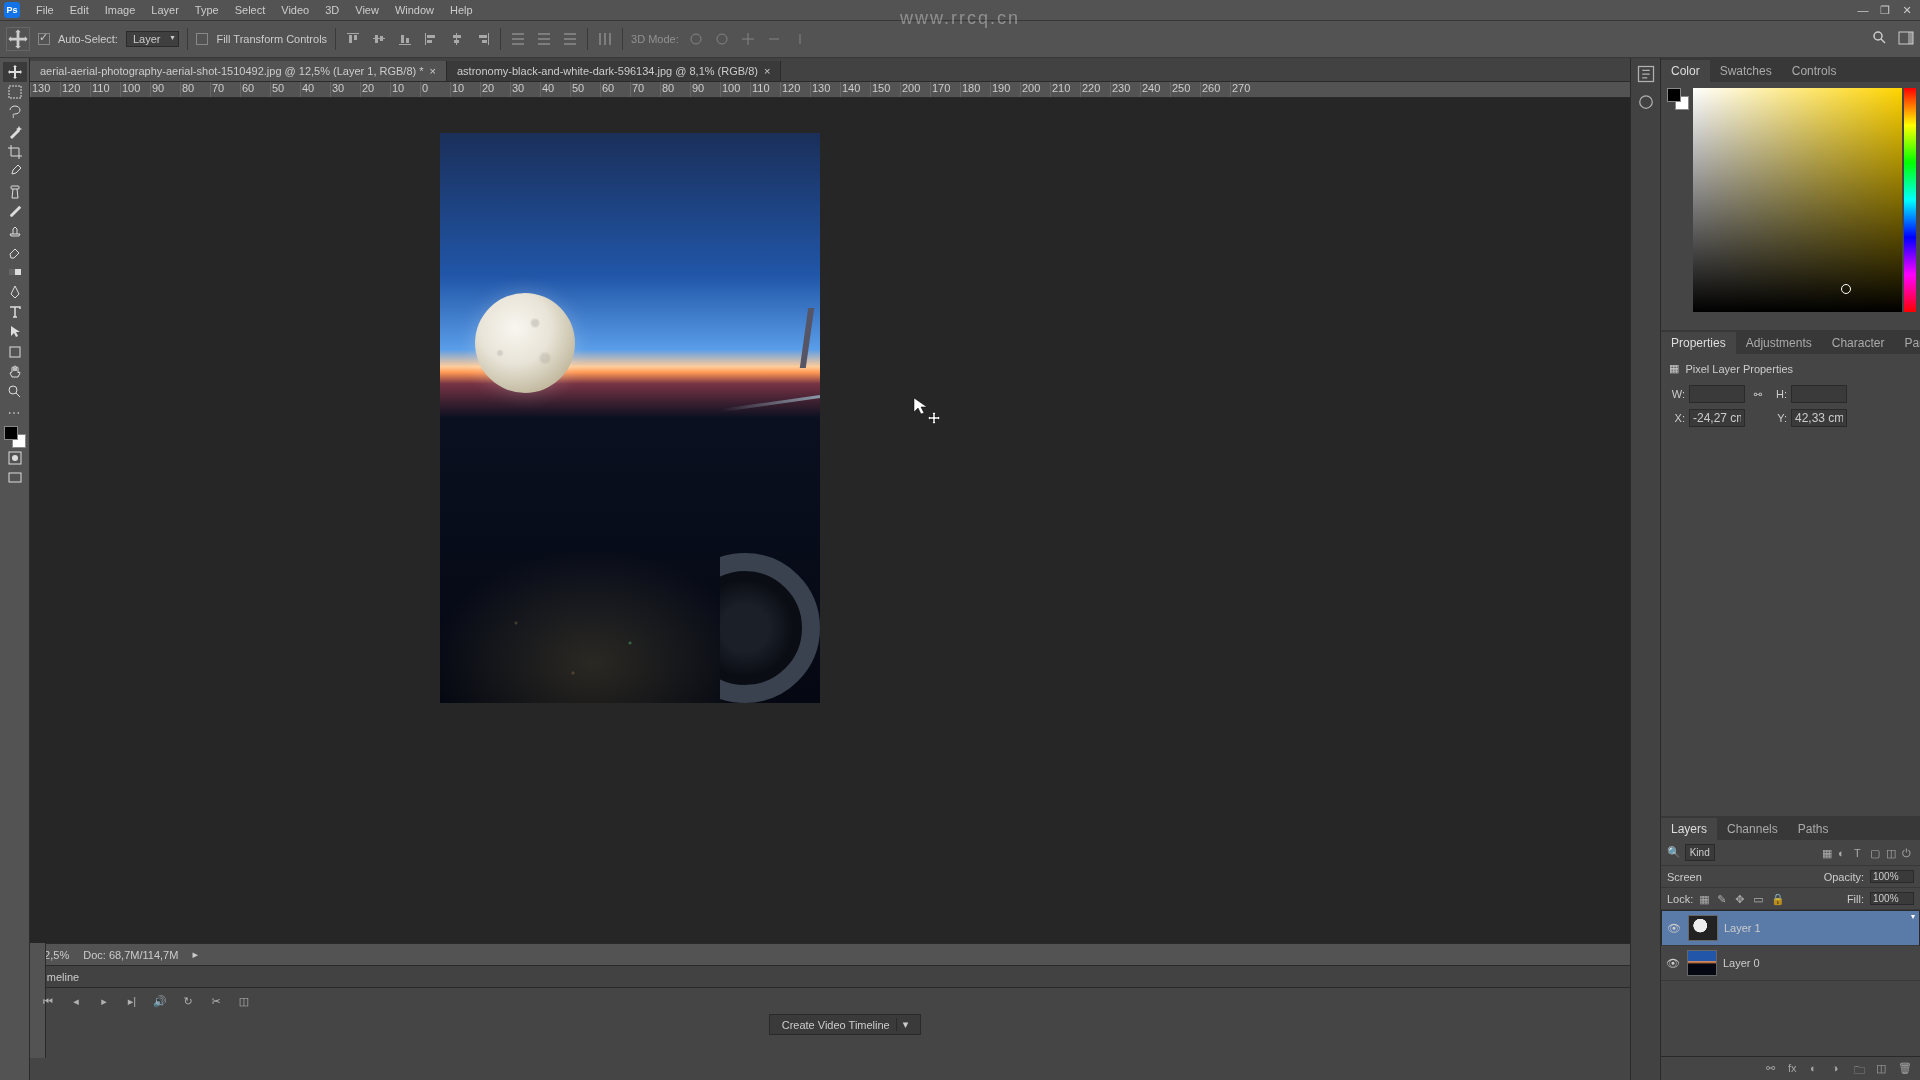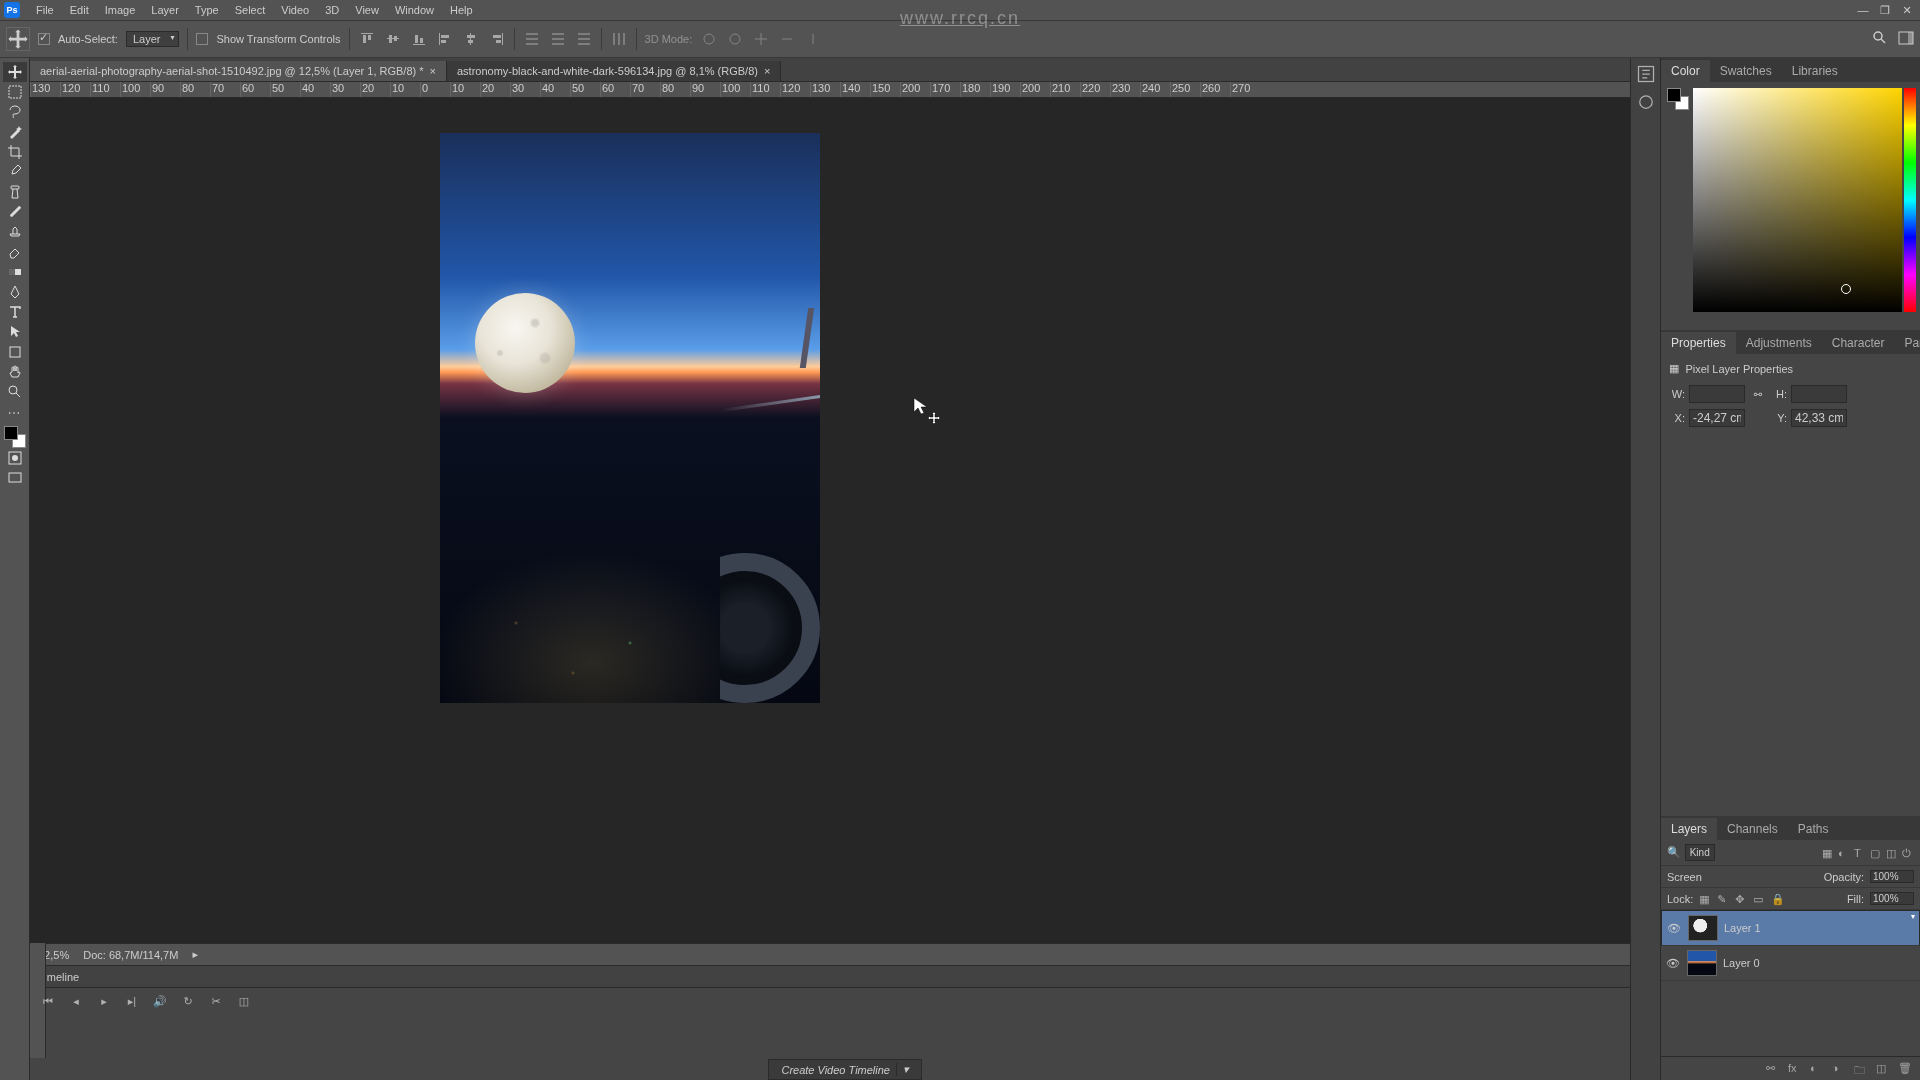--- a/index.html
+++ b/index.html
@@ -47,21 +47,21 @@
 .engine { position:absolute; right:0; bottom:0; width:150px; height:150px; border-radius:50%; border:18px solid #3a4250; background:radial-gradient(circle,#1a1f28 30%,#0a0d14 60%); clip-path:inset(0 -20px -20px 50px); }
 .city { position:absolute; bottom:0; left:0; right:0; height:200px; background:radial-gradient(ellipse at 40% 80%,rgba(255,220,120,.15),transparent 50%),radial-gradient(circle at 20% 60%,rgba(255,200,100,.2) 1px,transparent 2px),radial-gradient(circle at 50% 70%,rgba(100,255,150,.3) 1px,transparent 2px),radial-gradient(circle at 35% 85%,rgba(255,180,80,.2) 1px,transparent 2px); }
 .cursor { position:absolute; left:882px; top:298px; pointer-events:none; }
 .cursor svg { width:32px; height:32px; }
 .statusbar { height:22px; background:#535353; border-top:1px solid #2a2a2a; display:flex; align-items:center; padding:0 8px; gap:14px; font-size:10px; }
 .timeline-panel { height:115px; background:#454545; border-top:1px solid #2a2a2a; display:flex; flex-direction:column; }
 .timeline-header { height:22px; background:#424242; display:flex; align-items:center; padding:0 8px; border-bottom:1px solid #2a2a2a; }
 .timeline-body { flex:1; display:flex; flex-direction:column; position:relative; }
 .tl-controls { height:26px; display:flex; align-items:center; padding:0 10px; gap:12px; }
 .tl-btn { width:16px; height:16px; display:flex; align-items:center; justify-content:center; opacity:.8; }
-.tl-center { flex:1; display:flex; align-items:flex-end; justify-content:center;font-style:italic; }
+.tl-center { flex:1; display:flex; align-items:flex-start; justify-content:center; }
 .video-btn { background:#3a3a3a; border:1px solid #2a2a2a; padding:3px 12px; display:flex; align-items:center; gap:6px; }
 .panels { width:260px; background:#454545; border-left:1px solid #2a2a2a; display:flex; flex-direction:column; }
 .panel-tabs { height:24px; background:#383838; display:flex; align-items:flex-end; }
 .ptab { padding:4px 10px; background:#383838; color:#aaa; font-size:12px; }
 .ptab.active { background:#454545; color:#ddd; }
 .color-panel { height:248px; padding:6px; position:relative; }
 .color-field { position:absolute; left:32px; top:6px; right:18px; height:224px; background:linear-gradient(to bottom,transparent,#000),linear-gradient(to right,#fff,#ffd400); }
 .color-ring { position:absolute; width:10px; height:10px; border:1px solid #fff; border-radius:50%; left:148px; top:196px; }
 .hue { position:absolute; right:4px; top:6px; width:12px; height:224px; background:linear-gradient(to bottom,#f00,#ff0,#0f0,#0ff,#00f,#f0f,#f00); }
 .fgbg2 { position:absolute; left:6px; top:6px; width:22px; height:22px; }
@@ -83,21 +83,21 @@
 .layer-item.sel { background:#5a7aa8; color:#fff; }
 .eye { width:16px; height:16px; display:flex; align-items:center; justify-content:center; }
 .thumb { width:30px; height:26px; background:#222; border:1px solid #666; position:relative; }
 .thumb.moon-t { background:radial-gradient(circle at 40% 40%,#eee 30%,#222 32%); }
 .thumb.sky-t { background:linear-gradient(#2156a8 40%,#f95 45%,#050812 55%); }
 .panel-strip { position:absolute; top:0; right:260px; width:30px; bottom:0; background:#424242; border-left:1px solid #2a2a2a; display:flex; flex-direction:column; align-items:center; padding:6px 0; gap:8px; }
 .strip-icon { width:20px; height:20px; display:flex; align-items:center; justify-content:center; opacity:.8; }
 .layers-footer { height:24px; border-top:1px solid #2a2a2a; display:flex; align-items:center; justify-content:flex-end; gap:8px; padding:0 8px; }
 .lf-icon { width:14px; height:14px; opacity:.7; }
 .flex1 { flex:1; }
-.watermark { position:absolute; left:50%; top:8px; transform:translateX(-50%); font-size:18px; color:rgba(255,255,255,.35); letter-spacing:2px; pointer-events:none;text-decoration:underline; }
+.watermark { position:absolute; left:50%; top:8px; transform:translateX(-50%); font-size:18px; color:rgba(255,255,255,.35); letter-spacing:2px; pointer-events:none; }
 .ficon { width:12px; height:12px; opacity:.75; }
 </style>
 </head>
 <body>
 
 <div class="menubar">
   <div class="ps-logo">Ps</div>
   <div class="menu-item">File</div>
   <div class="menu-item">Edit</div>
   <div class="menu-item">Image</div>
@@ -120,21 +120,21 @@
   <div class="opt-tool-icon">
     <svg viewBox="0 0 16 16">
         <path d="M8 1l2 2H9v4h4V6l2 2-2 2V9H9v4h1l-2 2-2-2h1V9H3v1L1 8l2-2v1h4V3H6z" fill="#ccc"></path>
       </svg>
   </div>
   <span class="chk checked"></span>
   <span>Auto-Select:</span>
   <span class="sel">Layer</span>
   <div class="opt-sep"></div>
   <span class="chk"></span>
-  <span>Show Transform Controls</span>
+  <span>Fill Transform Controls</span>
   <div class="opt-sep"></div>
   <div class="align-icon">
       <svg viewBox="0 0 14 14">
         <rect x="1" y="1" width="12" height="1" fill="#ccc"></rect>
         <rect x="3" y="3" width="3" height="8" fill="#ccc"></rect>
         <rect x="8" y="3" width="3" height="5" fill="#ccc"></rect>
       </svg>
     </div>
   <div class="align-icon">
       <svg viewBox="0 0 14 14">
@@ -470,21 +470,21 @@
         <svg viewBox="0 0 16 16">
           <circle cx="8" cy="8" r="5" fill="none" stroke="#ccc"></circle>
         </svg>
       </div>
   </div>
 
   <div class="panels">
     <div class="panel-tabs">
       <div class="ptab active">Color</div>
       <div class="ptab">Swatches</div>
-      <div class="ptab">Libraries</div>
+      <div class="ptab">Controls</div>
     </div>
     <div class="color-panel">
       <div class="fgbg2">
           <div class="b"></div>
           <div class="f"></div>
         </div>
       <div class="color-field">
           <div class="color-ring"></div>
         </div>
       <div class="hue"></div>

